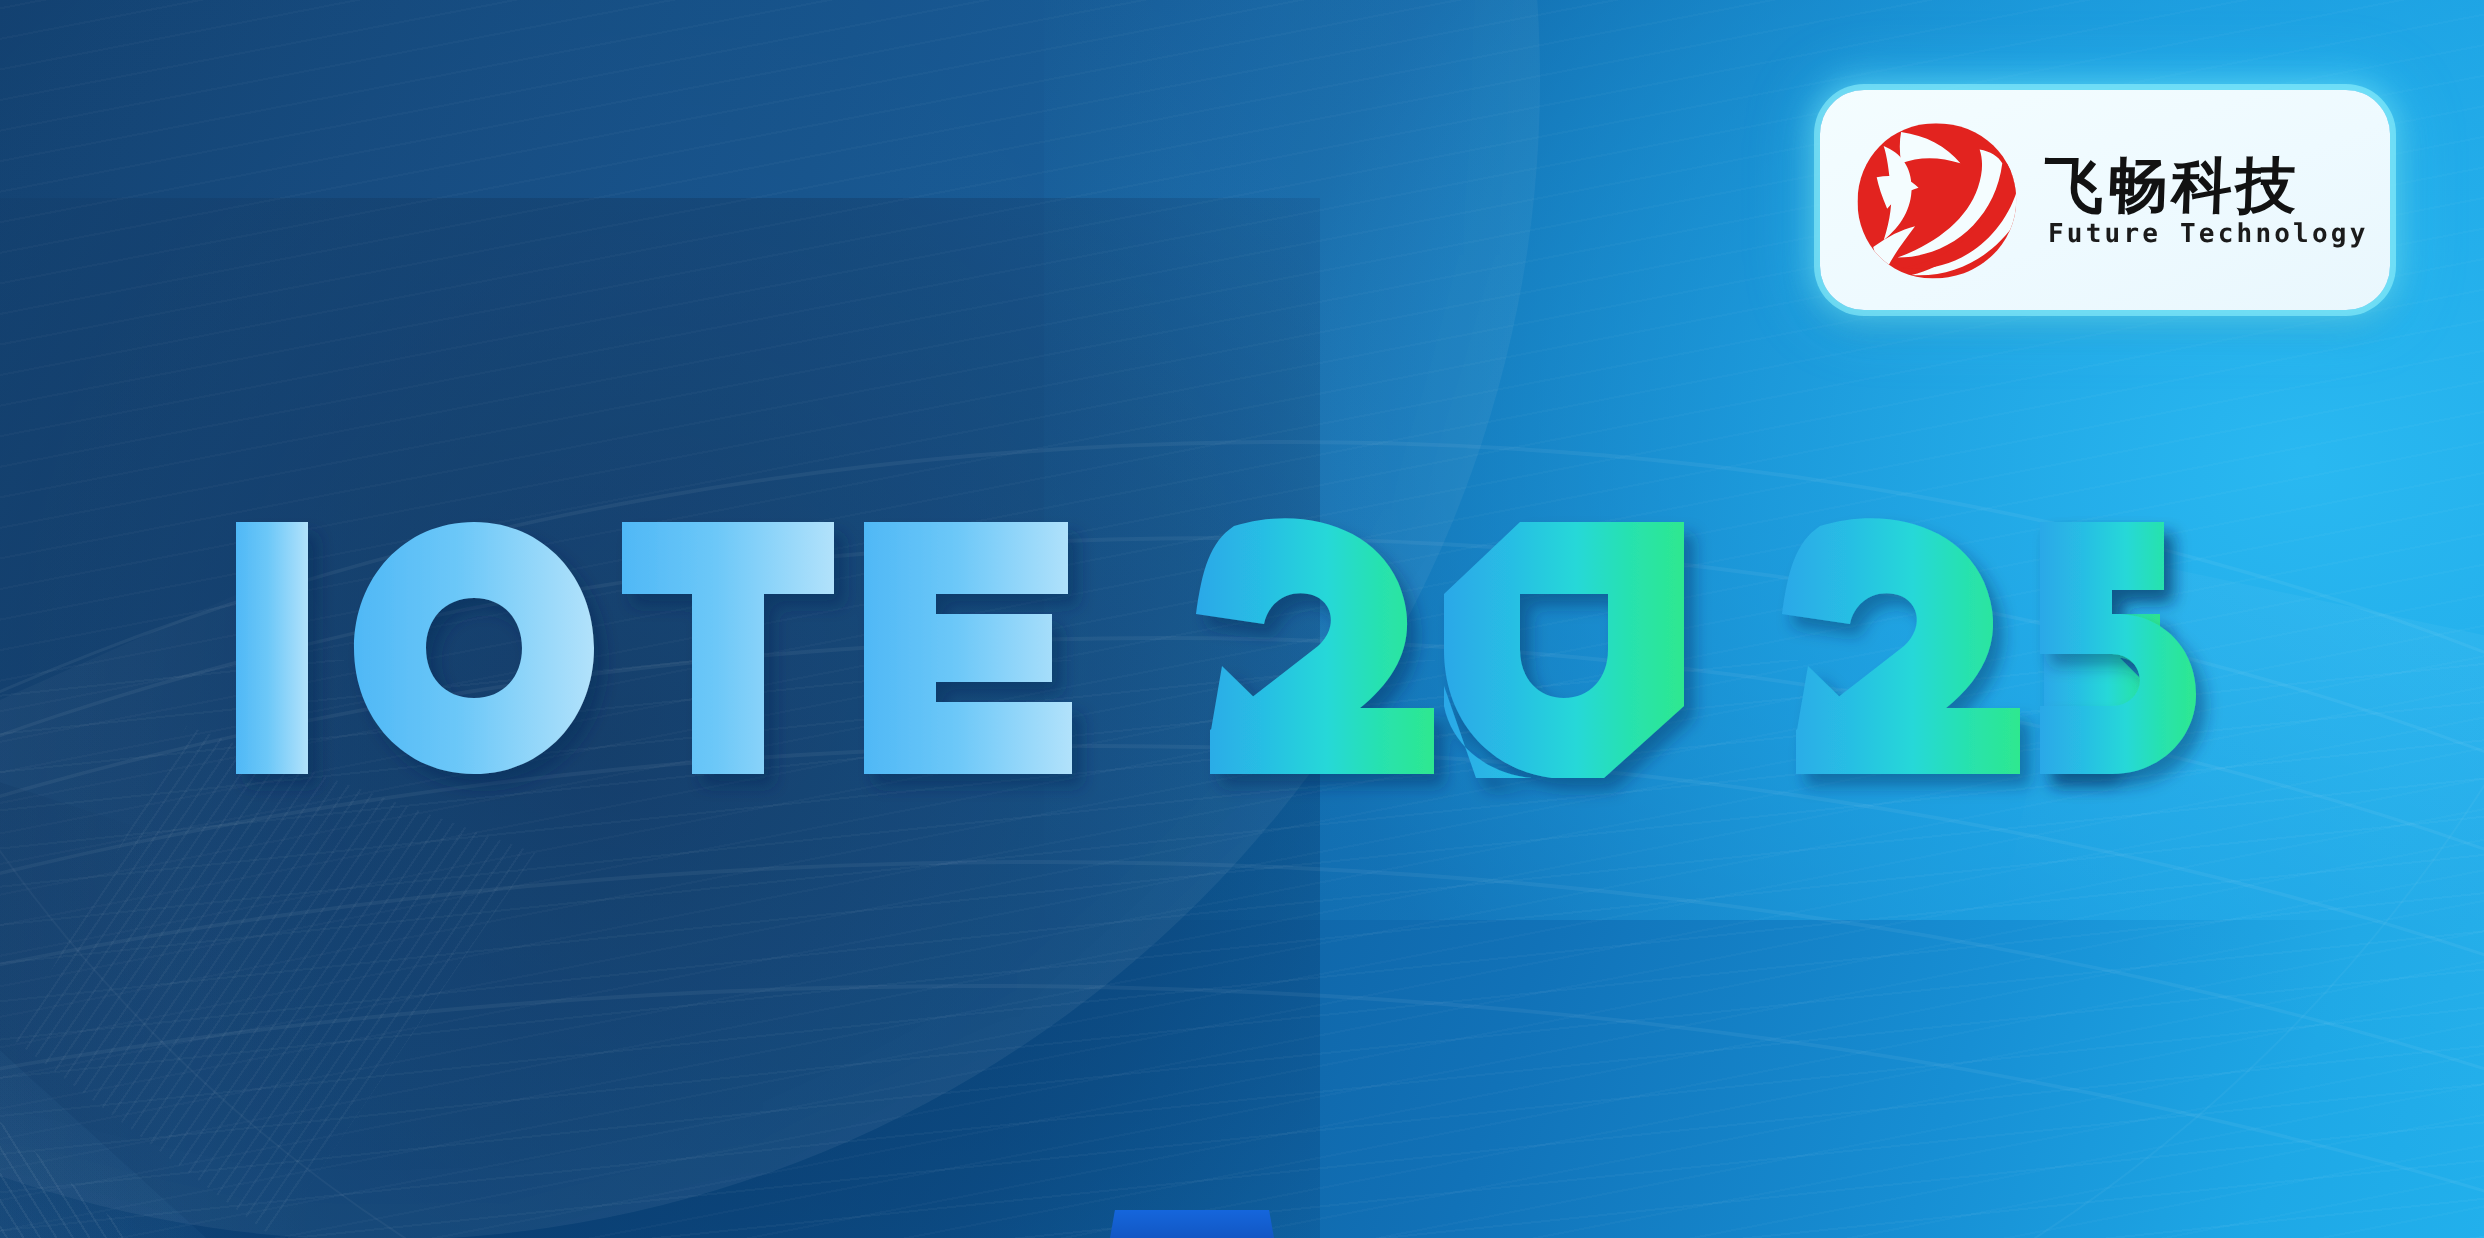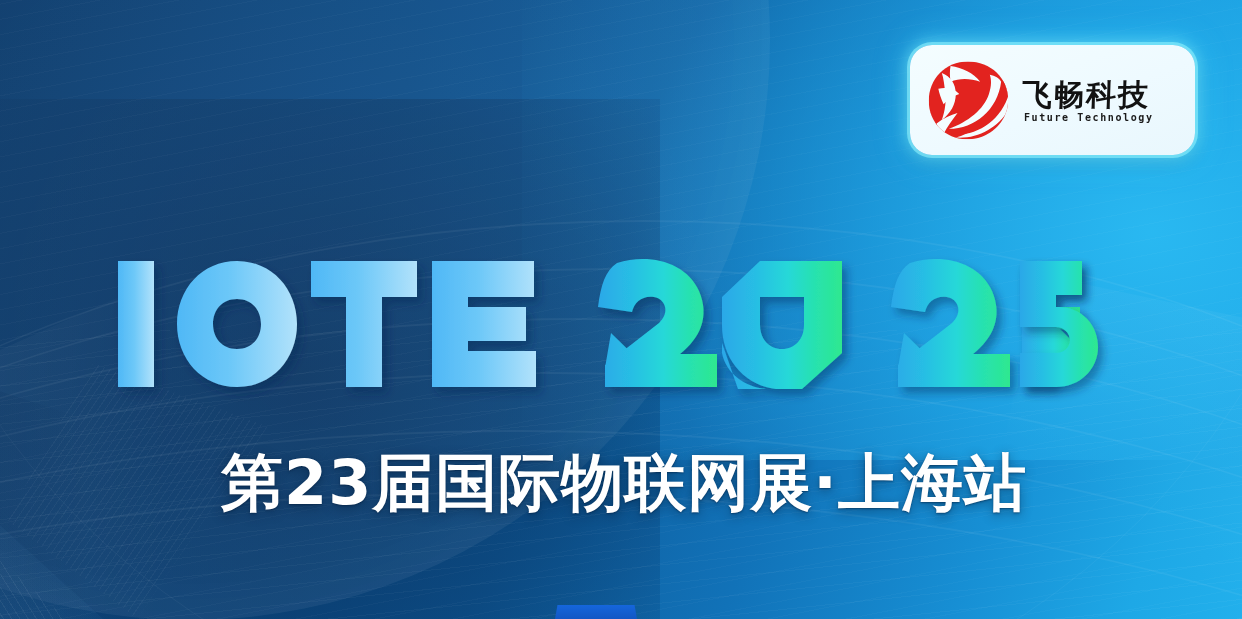--- a/index.html
+++ b/index.html
@@ -156,21 +156,21 @@
   }
   .logo-cn{
     font-family:"DejaVu Sans","Liberation Sans",sans-serif;
     font-size:30px;font-weight:700;color:#121212;
     letter-spacing:2px;line-height:1.05;
     white-space:nowrap;
     transform:skewX(-2deg);
   }
   .logo-en{
     font-family:"DejaVu Sans Mono","Liberation Mono",monospace;
-    font-size:10px;font-weight:700;color:#1b1b1b;
+    font-size:13px;font-weight:700;color:#1b1b1b;
     letter-spacing:1.6px;line-height:1;
     white-space:nowrap;
     padding-left:2px;
   }
 
   
   .headline{
     position:absolute;left:114px;top:245px;
     display:flex;align-items:flex-start;
   }
@@ -330,15 +330,14 @@
 
       <g fill="url(#gYear)" filter="url(#drop)">
         <path d="M906 16 H968 V50 H942 V62 H944
                  C968 62 984 80 984 102 C984 124 966 142 942 142
                  H906 V108 H942 C950 108 956 102 956 95
                  C956 88 950 82 942 82 H906 Z"></path>
       </g>
     </svg>
   </div>
 
-  <div class="subtitle">第23届国际物联网展·上海站</div>
 
 </div>
 
 </body></html>

